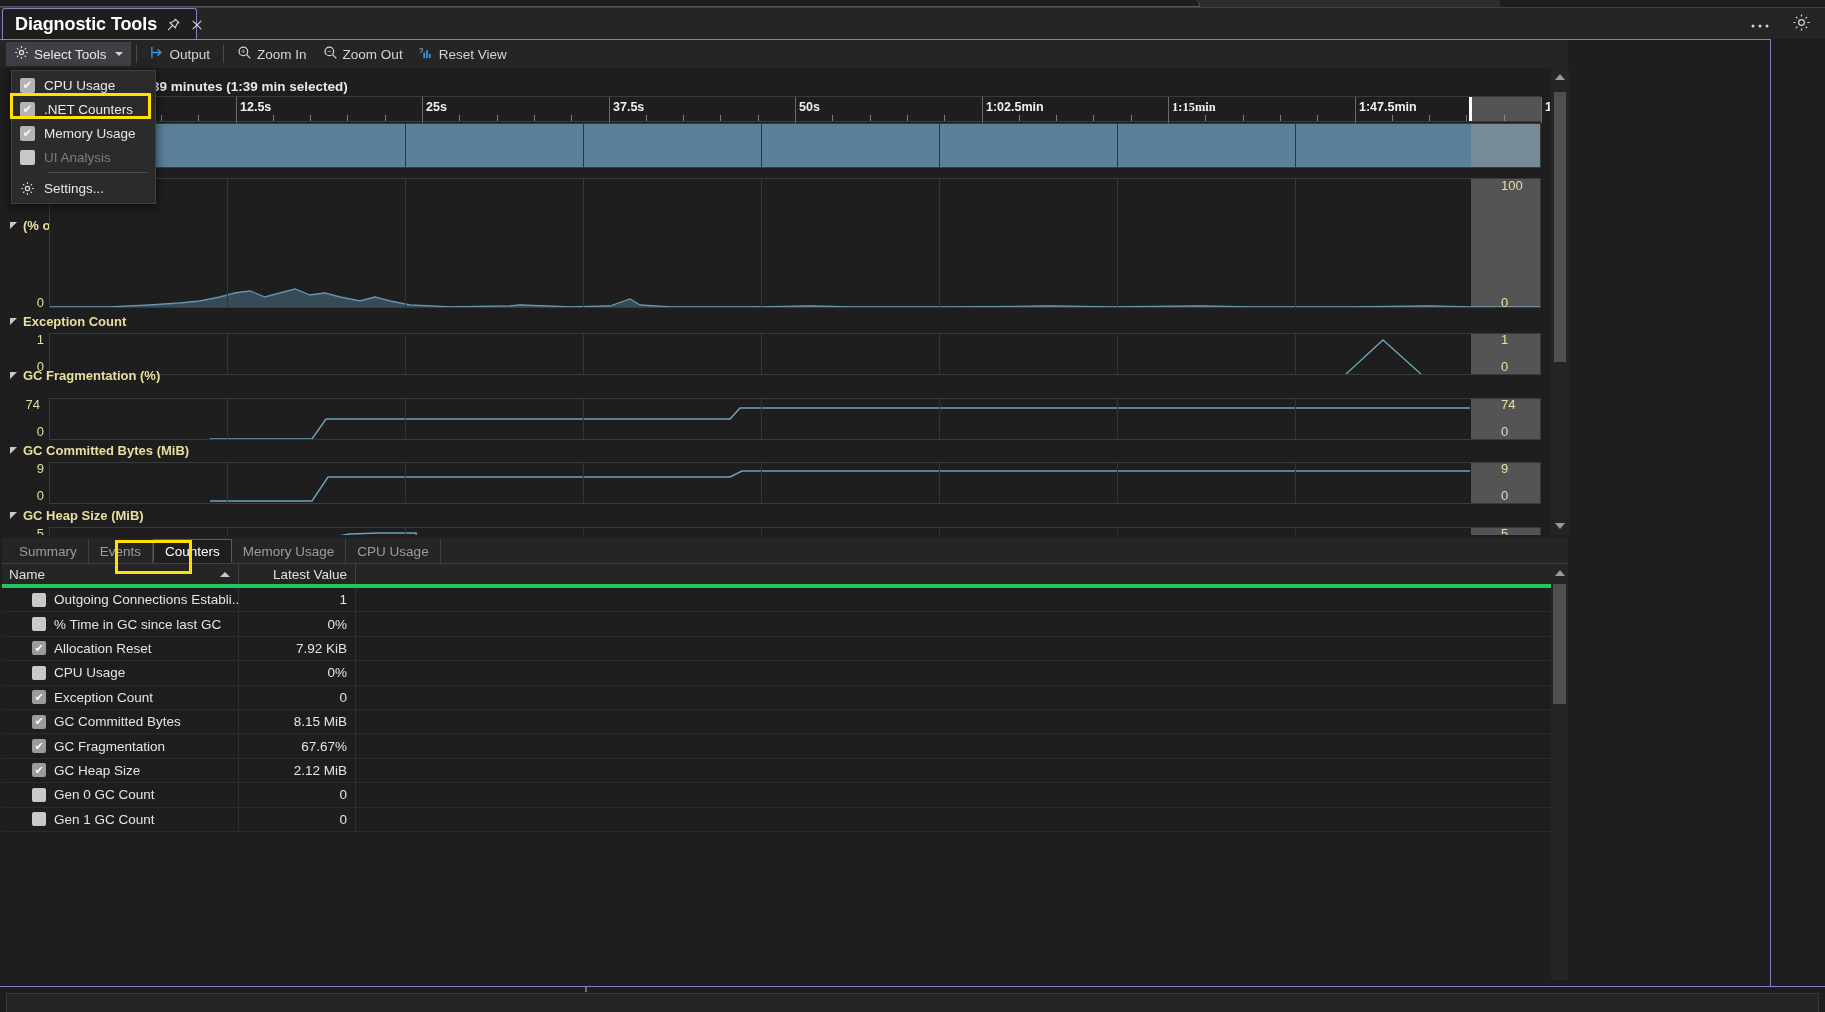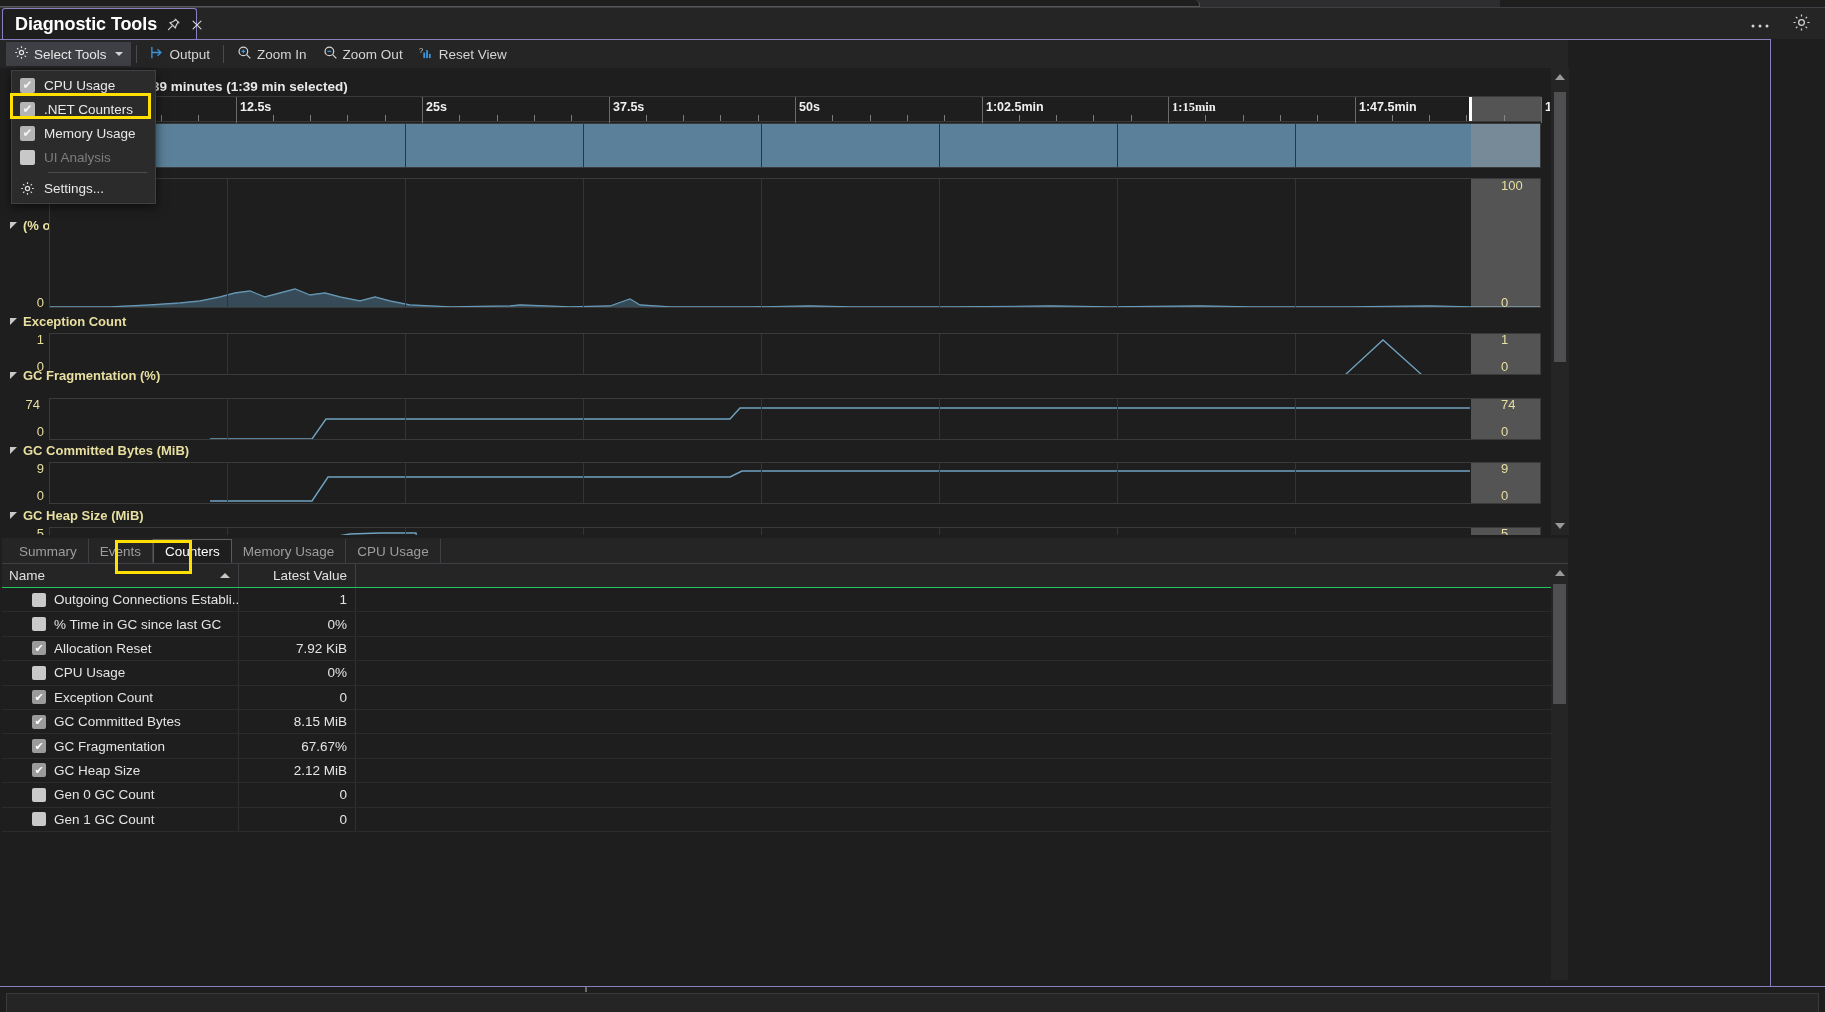--- a/index.html
+++ b/index.html
@@ -270,21 +270,21 @@
     width: 77px; height: 34px;
     border: 3px solid #ffe000;
     z-index: 40; pointer-events: none;
   }
 
   
   #tbl-head {
     position: absolute; left: 0; top: 26px;
     width: 1566px; height: 24px;
     background: #252526;
-    border-bottom: 1px solid #22c55e;
+    border-bottom: 4px solid #22c55e;
     display: flex;
   }
   #th-name {
     width: 237px; border-right: 1px solid #3f3f46;
     display: flex; align-items: center; justify-content: space-between;
     padding: 0 8px 0 7px;
     color: #e0e0e0; font-size: 13.5px;
   }
   #th-latest {
     width: 117px; border-right: 1px solid #3f3f46;

